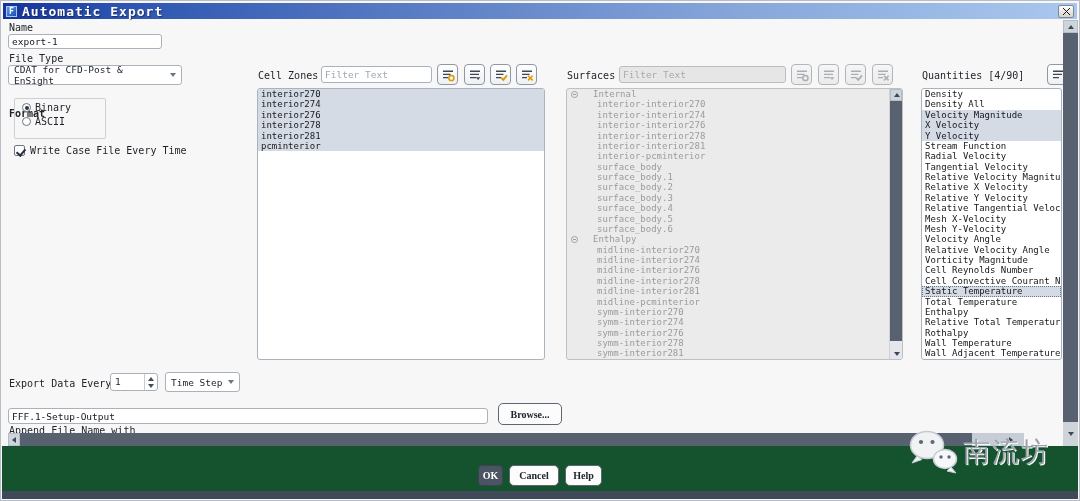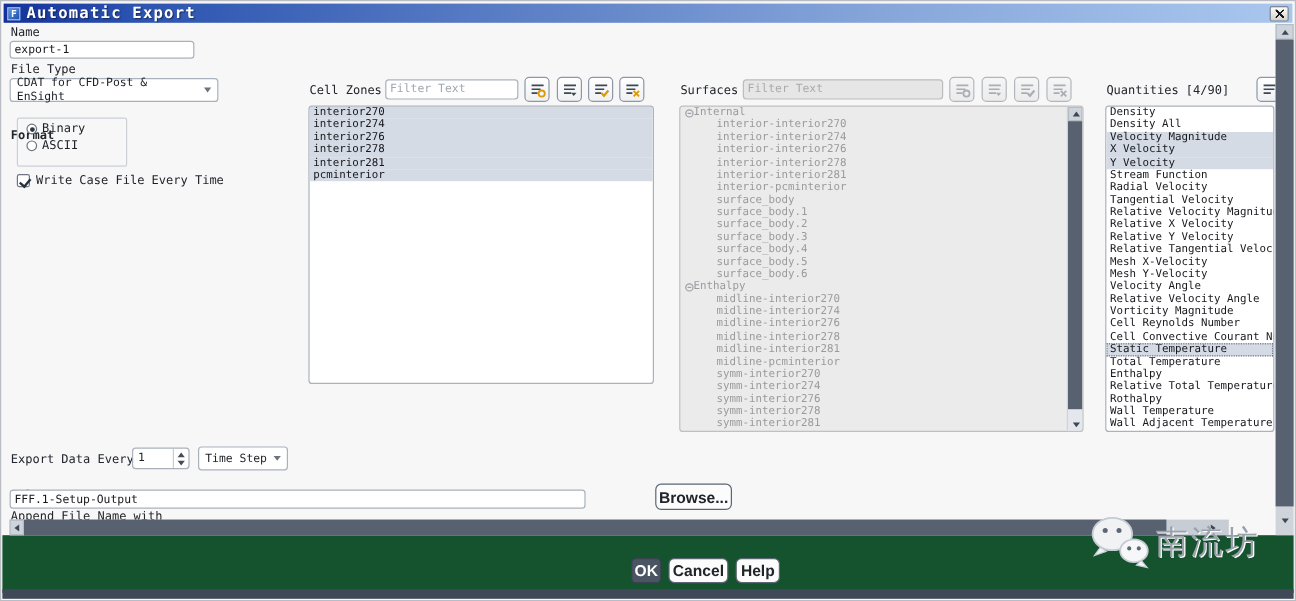--- a/index.html
+++ b/index.html
@@ -42,25 +42,25 @@
     border-right:2px solid #25303f;border-bottom:2px solid #25303f;transform:rotate(40deg);}
   
   .tbtn{position:absolute;width:21px;height:21px;border:1px solid #8d97a5;border-radius:4px;
     background:linear-gradient(#ffffff,#eef0f2);display:flex;align-items:center;justify-content:center;cursor:pointer;}
   .tbtn.disabled{border-color:#b2b6bc;background:linear-gradient(#f6f6f6,#ebebeb);}
   
   .listbox{position:absolute;background:#fff;border:1px solid #aab3bd;border-radius:3px;overflow:hidden;}
   .row{height:10.38px;line-height:10.5px;font-size:9px;color:#17171c;padding-left:3px;white-space:nowrap;cursor:default;}
   .row.selected{background:#d4dbe5;}
   .row.focused{outline:1px dotted #6b7584;outline-offset:-1px;}
-  .cz-list{left:256px;top:87px;width:288px;height:232px;}
+  .cz-list{left:256px;top:87px;width:288px;height:272px;}
   .sf-list{left:565px;top:87px;width:337px;height:272px;background:#ebebeb;border-color:#c0c0c0;}
   .sf-list .row{color:#9b9b9b;}
   .sf-list .child{padding-left:30px;}
-  .sf-list .group{display:flex;align-items:center;gap:0;padding-left:4px;text-align:center;}
+  .sf-list .group{display:flex;align-items:center;gap:15px;padding-left:4px;text-align:center;}
   .collapse{width:7px;height:7px;border:1px solid #9aa0a8;border-radius:50%;position:relative;flex:0 0 auto;}
   .collapse::after{content:"";position:absolute;left:1px;right:1px;top:2px;border-top:1px solid #9aa0a8;}
   .qt-list{left:920px;top:87px;width:141px;height:272px;}
   
   .sf-scroll{position:absolute;right:0;top:0;bottom:0;width:13px;background:#e4e8ee;border-left:1px solid #cfd3d9;}
   .sbox{position:absolute;left:0;right:0;background:#ced4dc;border:1px solid #b6bcc4;}
   .tri-up{width:0;height:0;border-left:3.5px solid transparent;border-right:3.5px solid transparent;border-bottom:4.5px solid #3e4754;position:absolute;left:2.5px;top:3px;}
   .tri-down{width:0;height:0;border-left:3.5px solid transparent;border-right:3.5px solid transparent;border-top:4.5px solid #3e4754;position:absolute;left:2.5px;top:4px;}
   .tri-left{width:0;height:0;border-top:3.5px solid transparent;border-bottom:3.5px solid transparent;border-right:4.5px solid #3e4754;position:absolute;left:3px;top:2.5px;}
   .tri-right{width:0;height:0;border-top:3.5px solid transparent;border-bottom:3.5px solid transparent;border-left:4.5px solid #3e4754;position:absolute;left:4px;top:2.5px;}
@@ -70,21 +70,21 @@
   .h-scroll{position:absolute;left:7px;top:432px;width:1016px;height:13px;background:#c7cdd5;z-index:3;}
   
   .spinner{position:absolute;left:109px;top:372px;width:48px;height:18px;border:1px solid #a9b2bc;border-radius:3px;background:#fff;display:flex;}
   .spinval{flex:1;font-size:9.5px;line-height:16px;padding-left:4px;}
   .spinbtns{width:13px;border-left:1px solid #c6ccd2;display:flex;flex-direction:column;}
   .spinbtns div{flex:1;position:relative;cursor:pointer;}
   .spin-up::after{content:"";position:absolute;left:3px;top:2.5px;border-left:3px solid transparent;border-right:3px solid transparent;border-bottom:4px solid #424c5a;}
   .spin-down::after{content:"";position:absolute;left:3px;top:2px;border-left:3px solid transparent;border-right:3px solid transparent;border-top:4px solid #424c5a;}
   
   .footer{position:absolute;left:1px;right:1px;top:445px;height:48px;background:#14532d;}
-  .pbtn{position:absolute;top:19px;height:21px;border-radius:4px;font-family:Liberation Sans, sans-serif;font-size:13px;font-weight:bold;cursor:pointer;margin-left:48px;}
+  .pbtn{position:absolute;top:19px;height:21px;border-radius:4px;font-family:Liberation Serif, serif;font-size:10px;font-weight:bold;cursor:pointer;}
   .btn-ok{left:476px;width:25px;background:#4a5462;color:#fff;border:1px solid #3a4350;}
   .btn-plain{background:#fcfcfc;color:#20242b;border:1px solid #5b6673;border-radius:5px;}
   .btn-cancel{left:507px;width:50px;}
   .btn-help{left:563px;width:37px;}
   .bottomstrip{position:absolute;left:1px;right:1px;bottom:1px;height:8px;background:#3f4958;}
   
   .watermark{position:absolute;left:906px;top:428px;display:flex;align-items:center;gap:4px;z-index:6;}
   .wm-text{font-family:"DejaVu Sans","Liberation Sans",sans-serif;font-size:27px;color:#9aa1ab;text-shadow:1px 1px 0 #ffffff;letter-spacing:2px;}
   .cut-label{z-index:1;}
   svg{display:block;}

